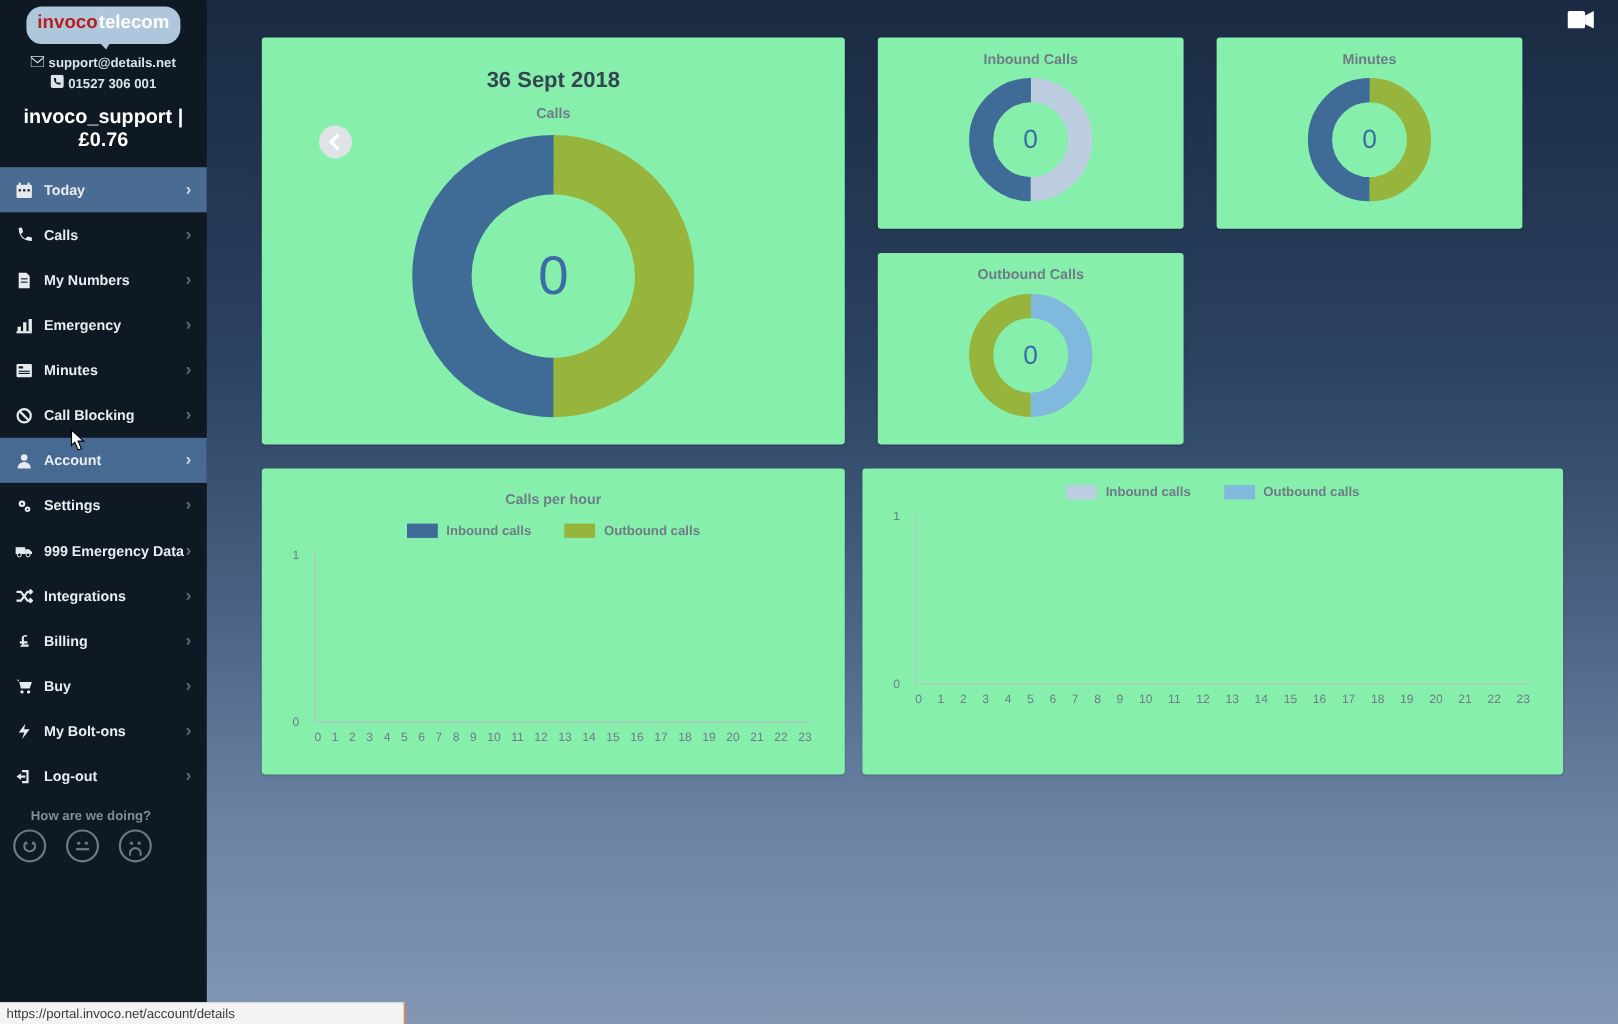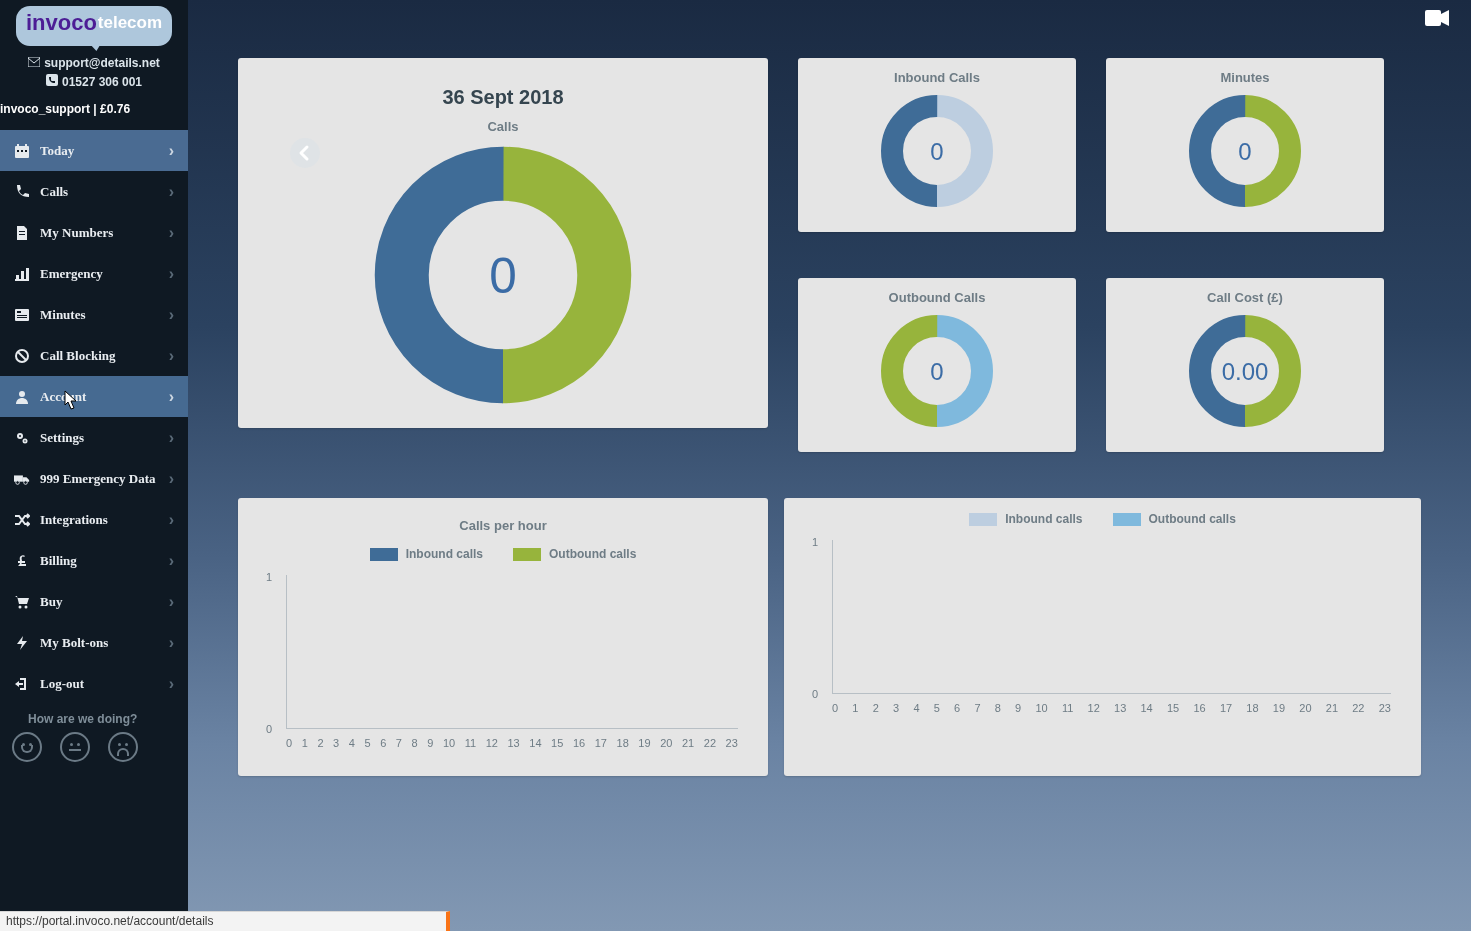--- a/index.html
+++ b/index.html
@@ -14,58 +14,58 @@
   .sidebar {
     position: absolute; left: 0; top: 0; width: 188px; height: 100%;
     background: #0f1923; color: #e6eaee;
     display: flex; flex-direction: column;
   }
   .logo-wrap { padding: 6px 10px 2px; text-align: center; }
   .logo-pill {
     display: inline-flex; align-items: center; background: #aec7dc; border-radius: 14px;
     padding: 4px 10px 10px; position: relative;
   }
-  .logo-text1 { color: #4c1d95; font-weight: 700; font-size: 22px; }
+  .logo-text1 { color: #b91c1c; font-weight: 700; font-size: 17px; }
   .logo-text2 { color: #ffffff; font-weight: 700; font-size: 17px; margin-left: 1px; }
   .logo-tail {
     position: absolute; bottom: -5px; left: 50%; width: 0; height: 0;
     border-left: 6px solid transparent; border-right: 6px solid transparent;
     border-top: 8px solid #aec7dc; transform: translateX(-4px) rotate(-6deg);
   }
   .contact { text-align: center; color: #dbe4ea; font-size: 12px; margin-top: 6px; }
   .contact-row { display: flex; gap: 4px; justify-content: center; align-items: center; line-height: 1.6; font-weight: 700; }
-  .user-line { text-align: left; font-weight: 700; font-size: 12px; color: #fff; margin: 10px 0 8px; }
+  .user-line { text-align: center; font-weight: 700; font-size: 18px; color: #fff; margin: 10px 0 8px; }
   .nav { margin-top: 6px; }
   .nav-item {
     display: flex; align-items: center; justify-content: space-between;
     padding: 0 14px; height: 41px; font-size: 13px; font-weight: 700; color: #e9edf1;
     cursor: pointer;
   }
-  .nav-item .left { display: flex; align-items: center; gap: 10px; font-family: Liberation Serif, serif; }
+  .nav-item .left { display: flex; align-items: center; gap: 10px; }
   .nav-item .chev { color: #5a6a78; font-size: 16px; }
   .nav-item.active { background: #4a6b92; }
   .nav-item.hover { background: #466a91; }
   .nav-item.active .chev, .nav-item.hover .chev { color: #cdd7e2; }
   .nav svg, .nav .fi { width: 16px; height: 16px; }
   .feedback-label { color: #7f8e99; font-size: 12px; font-weight: 700; padding: 8px 28px 6px; }
   .smileys { display: flex; gap: 18px; padding: 0 12px 12px; }
   .smiley {
     width: 30px; height: 30px; border: 2px solid #6b7a86; border-radius: 50%;
     position: relative; color: #6b7a86;
   }
   .smiley::before, .smiley::after { content: ""; position: absolute; background: #6b7a86; width: 3px; height: 3px; border-radius: 50%; top: 9px; }
   .smiley::before { left: 8px; } .smiley::after { right: 8px; }
   .smiley .mouth { position: absolute; left: 7px; right: 7px; bottom: 7px; height: 8px; border: 2px solid #6b7a86; border-top: none; border-radius: 0 0 16px 16px; }
   .smiley.neutral .mouth { border: none; border-top: 2px solid #6b7a86; height: 0; bottom: 9px; border-radius: 0; }
   .smiley.sad .mouth { border: 2px solid #6b7a86; border-bottom: none; border-radius: 16px 16px 0 0; bottom: 4px; height: 8px; }
 
   
   .main { position: absolute; left: 188px; top: 0; right: 0; bottom: 0; padding: 34px 50px 0 50px; }
   .cards-row { display: flex; gap: 30px; }
-  .card { background: #e5e5e5; border-radius: 3px; box-shadow: 0 1px 2px rgba(0,0,0,.15); margin-top: 24px; }
+  .card { background: #86efac; border-radius: 3px; box-shadow: 0 1px 2px rgba(0,0,0,.15); }
   .card.big { width: 530px; height: 370px; position: relative; }
   .smalls { display: flex; flex-direction: column; gap: 22px; }
   .small-row { display: flex; gap: 30px; }
   .card.small { width: 278px; height: 174px; text-align: center; }
   .card.small .title, .card.big .title.sub { color: #6e7c85; font-size: 13px; font-weight: 700; margin-top: 12px; text-align: center; }
   .card.big .date { text-align: center; font-size: 20px; font-weight: 700; color: #35454f; margin-top: 28px; }
   .card.big .title.sub { margin-top: 10px; }
   .back-arrow {
     position: absolute; left: 52px; top: 80px; width: 30px; height: 30px;
     background: #dfe3e6; border-radius: 50%; display:flex; align-items:center; justify-content:center; color:#fff;
@@ -81,23 +81,23 @@
   .legend { display: flex; justify-content: center; gap: 30px; margin-top: 14px; font-size: 12px; color: #6e7c85; font-weight: 700; }
   .legend .item { display: flex; align-items: center; gap: 8px; }
   .legend .sw { width: 28px; height: 13px; }
   .axis { position: relative; margin: 14px 30px 0 34px; height: 174px; }
   .axis .yaxis { position: absolute; left: 14px; top: 0; bottom: 20px; width: 1px; background: #b7bfc5; }
   .axis .xaxis { position: absolute; left: 14px; right: 0; bottom: 20px; height: 1px; background: #b7bfc5; }
   .axis .ylab { position: absolute; left: -6px; font-size: 11px; color: #6e7c85; }
   .axis .xlabs { position: absolute; left: 14px; right: 0; bottom: 0; display: flex; justify-content: space-between; font-size: 11px; color: #6e7c85; }
 
   .status-bar {
-    position: absolute; left: 0; bottom: 0; width: 450px; height: 20px;
+    position: absolute; left: 0; bottom: 0; width: 368px; height: 20px;
     background: #f3f3f3; color: #3a3a3a; font-size: 12px; padding: 2px 6px;
-    border-top: 1px solid #d6d6d6; border-right: 4px solid #f97316; margin-top: 37px;
+    border-top: 1px solid #d6d6d6; border-right: 1px solid #f97316; margin-top: 37px;
   }
 
   .cursor-img {
     position: absolute; width: 18px; height: 22px; pointer-events: none;
   }
 </style>
 </head>
 <body>
 
 <div class="top-cam">
@@ -351,30 +351,20 @@
           </div>
         </div>
       <div class="small-row" id="small-row-2">
           <div class="card small">
             <div class="title">Outbound Calls</div>
             <div class="donut-wrap">
               <svg width="120" height="120" viewBox="0 0 120 120">
                 <circle cx="60" cy="60" r="45" fill="none" stroke="#7fb9dd" stroke-width="22" stroke-dasharray="141.37 282.74" transform="rotate(-90 60 60)"></circle>
                 <circle cx="60" cy="60" r="45" fill="none" stroke="#97b43c" stroke-width="22" stroke-dasharray="141.37 282.74" transform="rotate(90 60 60)"></circle>
                 <text x="60" y="60" class="center-val small">0</text>
-              </svg>
-            </div>
-          </div>
-          <div class="card small">
-            <div class="title">Call Cost (£)</div>
-            <div class="donut-wrap">
-              <svg width="120" height="120" viewBox="0 0 120 120">
-                <circle cx="60" cy="60" r="45" fill="none" stroke="#97b43c" stroke-width="22" stroke-dasharray="141.37 282.74" transform="rotate(-90 60 60)"></circle>
-                <circle cx="60" cy="60" r="45" fill="none" stroke="#3f6c97" stroke-width="22" stroke-dasharray="141.37 282.74" transform="rotate(90 60 60)"></circle>
-                <text x="60" y="60" class="center-val small">0.00</text>
               </svg>
             </div>
           </div>
         </div>
     </div>
   </div>
 
   <div class="wide-row">
     <div class="card wide">
       <div class="chart-title">Calls per hour</div>

